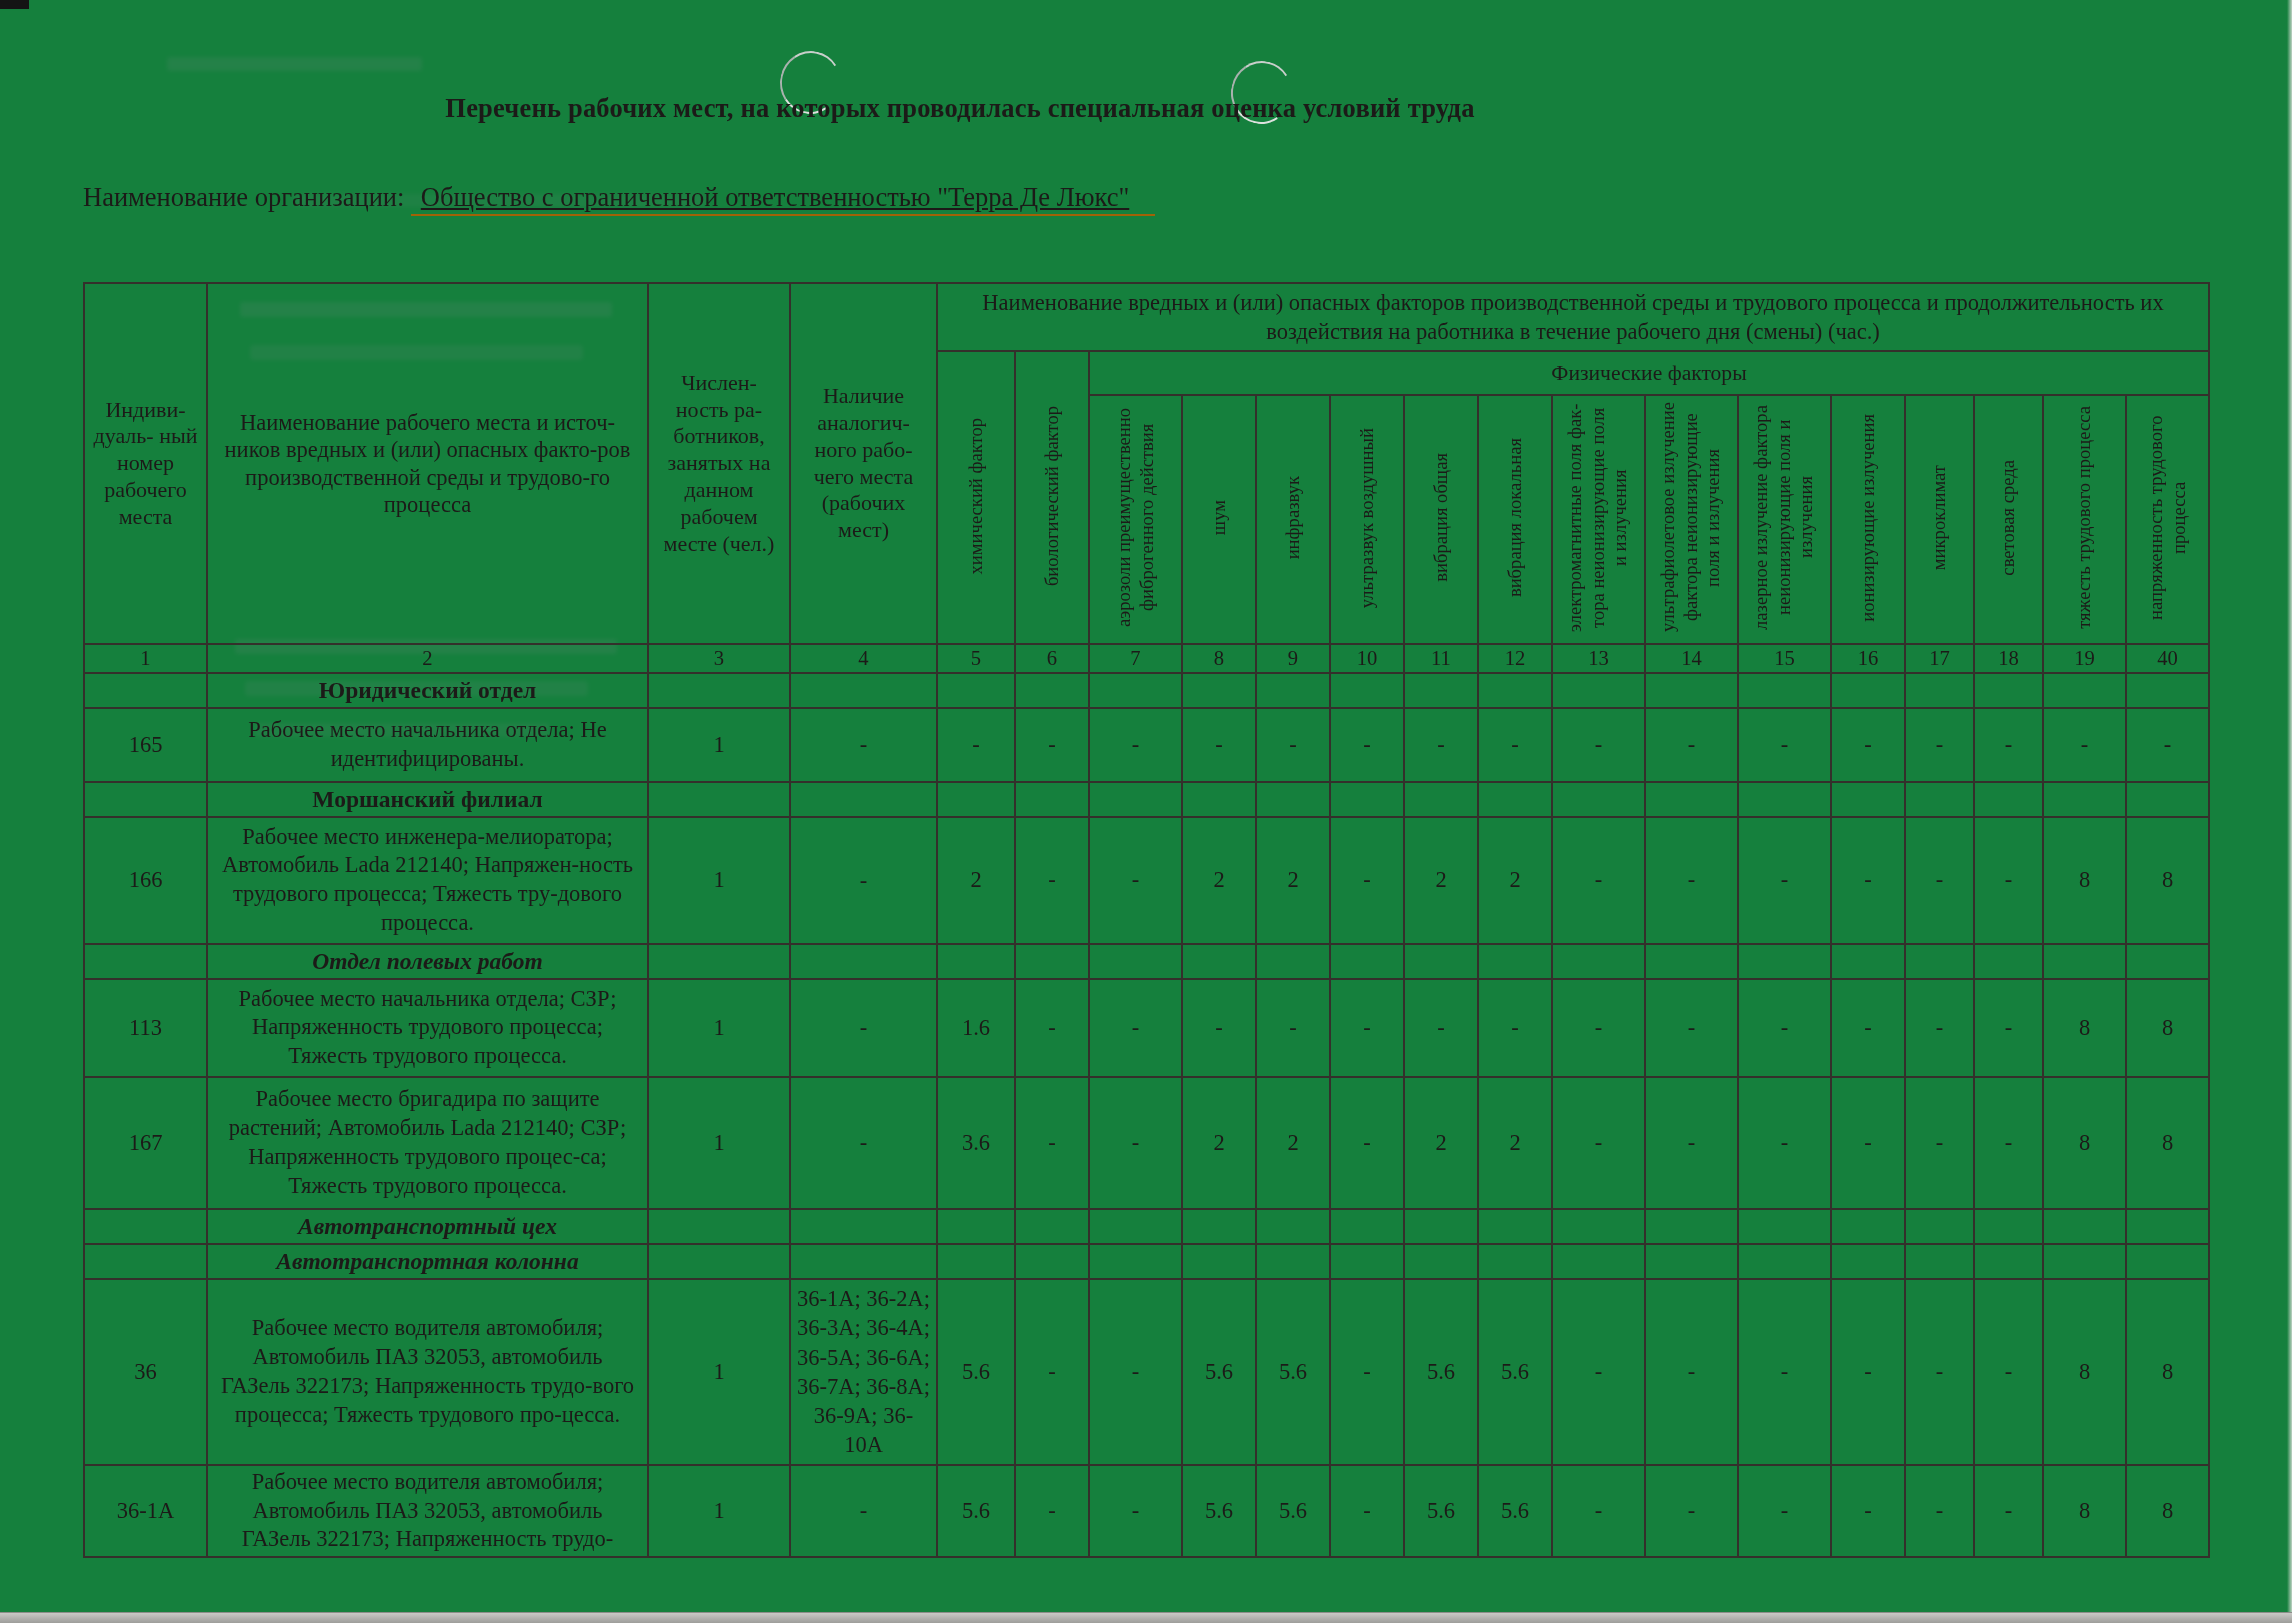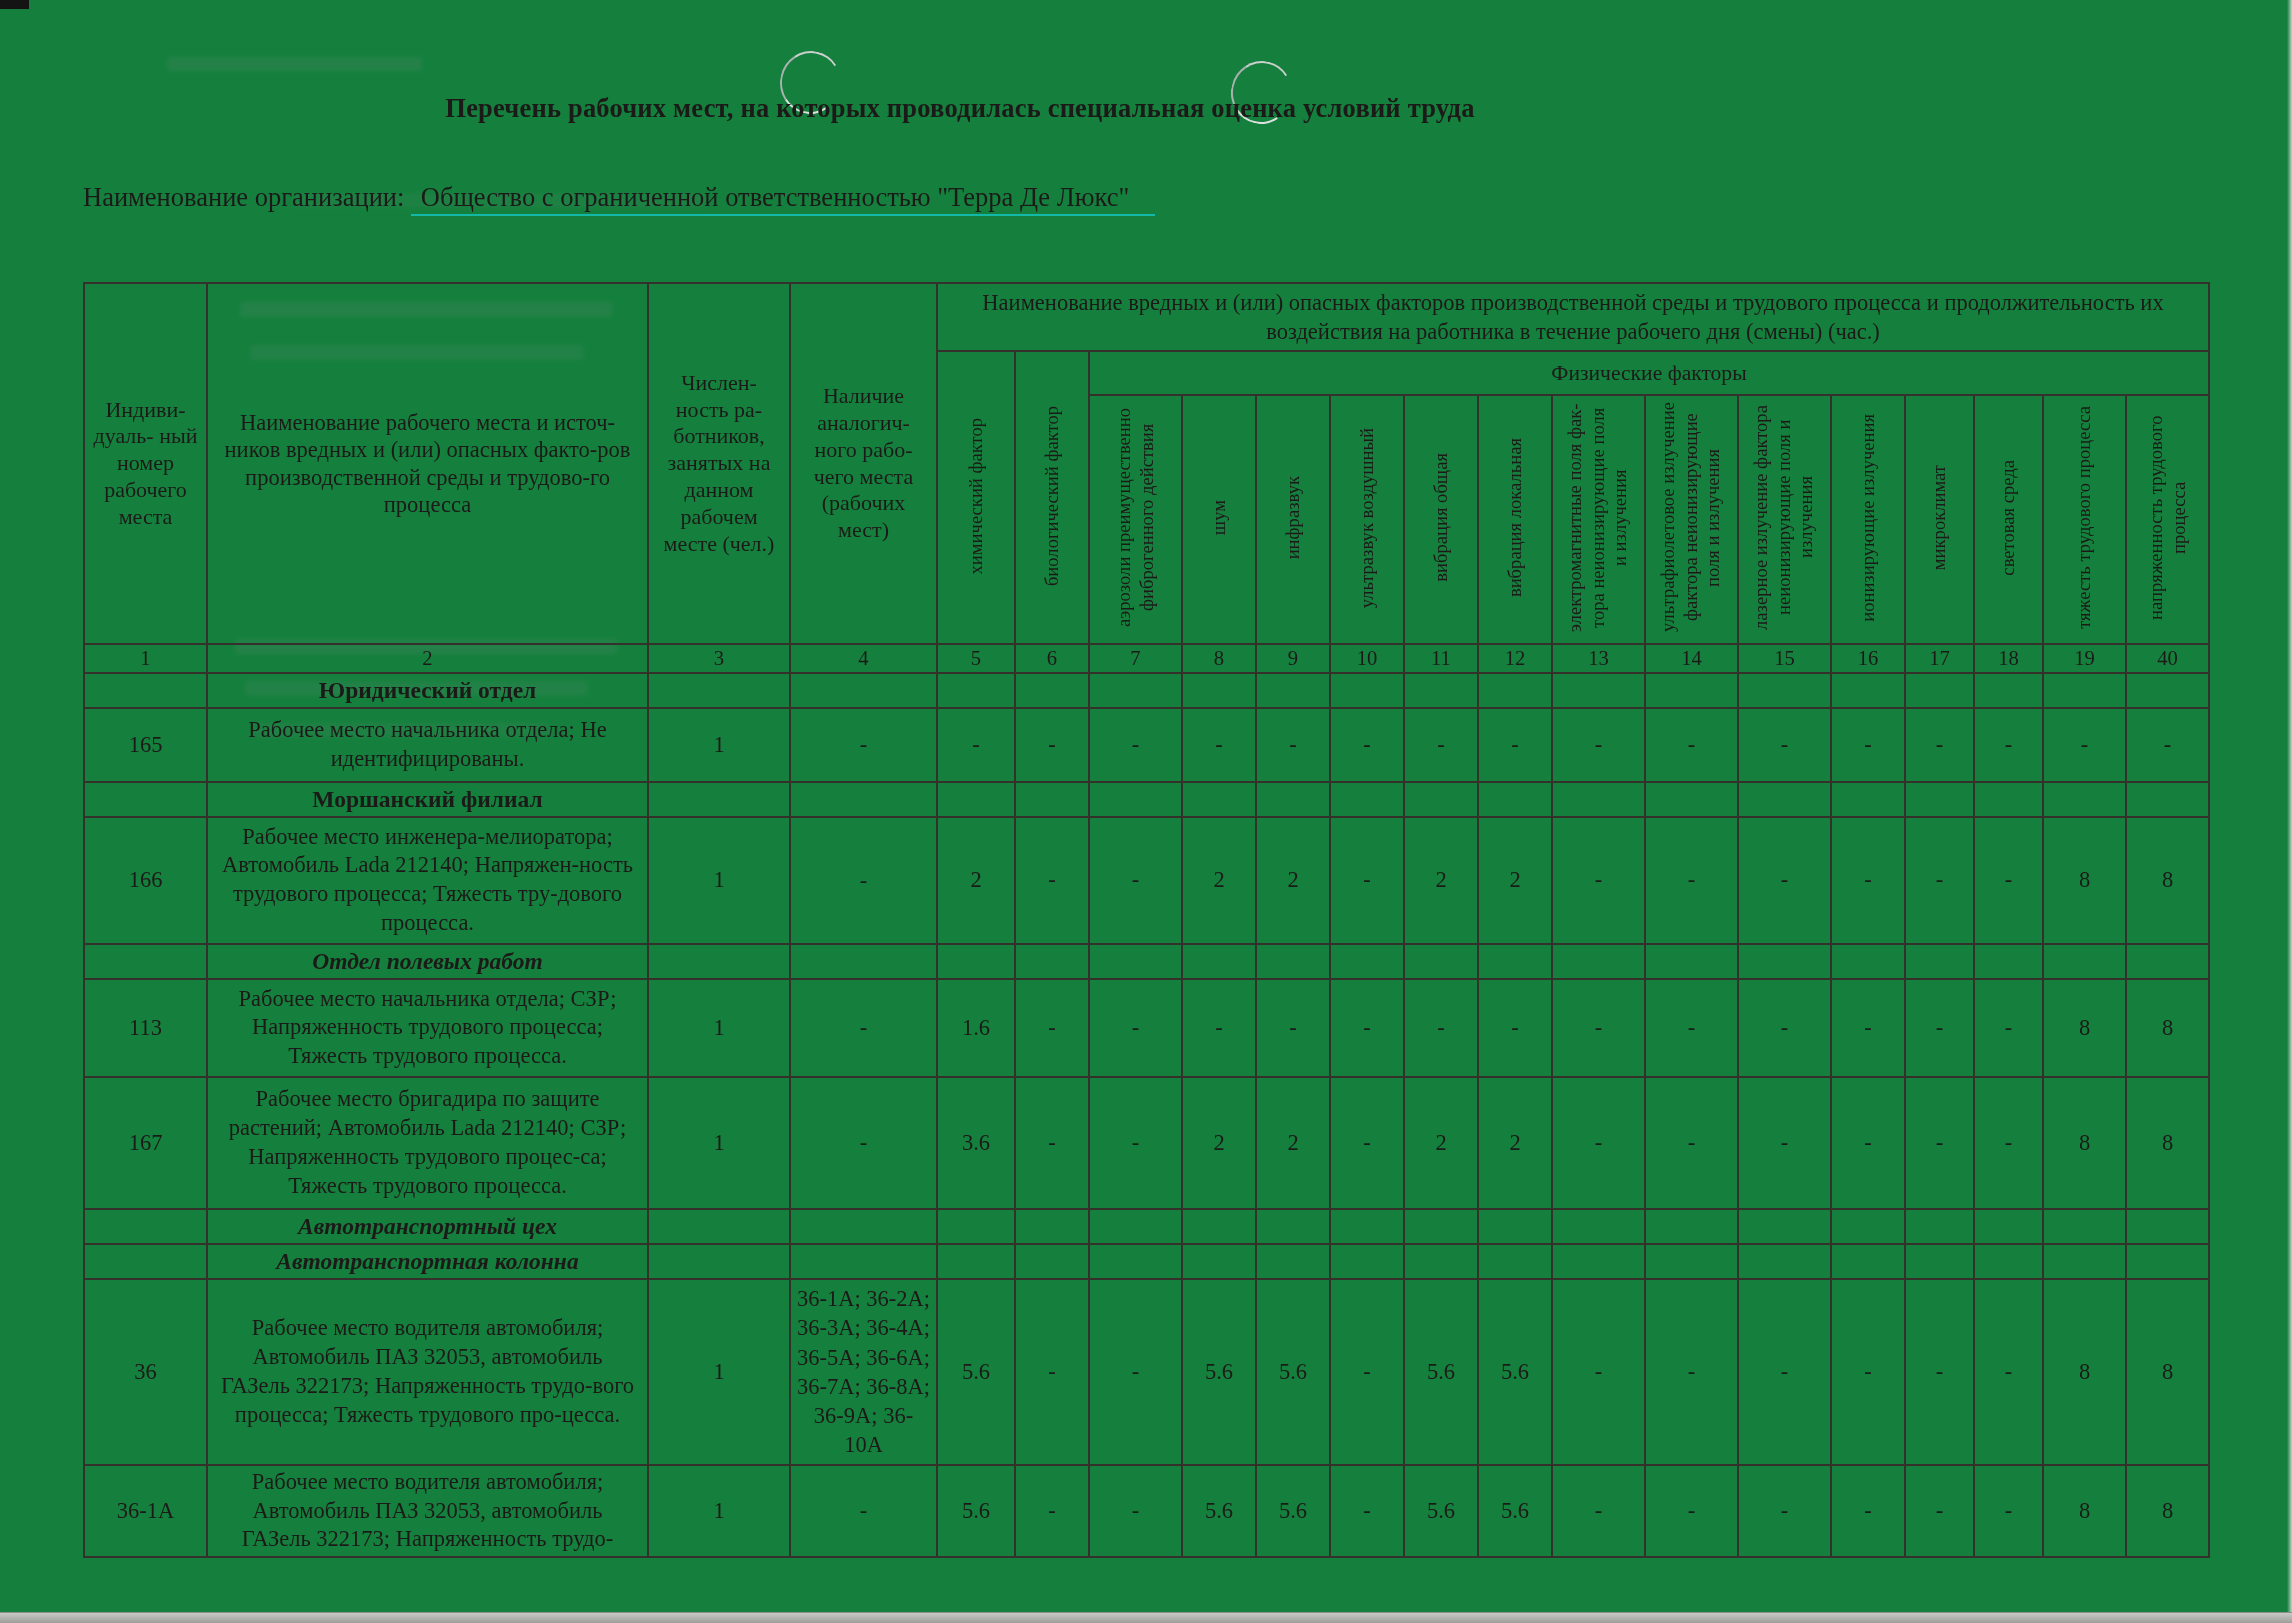--- a/index.html
+++ b/index.html
@@ -15,21 +15,21 @@
   .bottom-shadow{position:absolute;left:0;bottom:0;width:100%;height:9.8px;background:linear-gradient(#c9c9c6,#9d9d9a);border-top:1px solid #8d8d8a;}
   .right-shadow{position:absolute;right:0;top:0;width:5.9px;height:100%;background:linear-gradient(to left,#e3e3e0,rgba(250,250,247,0));}
   .punch{position:absolute;width:57px;height:59px;border-radius:50%;
     border:2.9px solid transparent;border-left-color:#a9b2ae;border-top-color:#c9cfcb;border-bottom-color:#dde1de;
     transform:rotate(12deg);}
   .bleed{position:absolute;background:#8d8d96;opacity:.12;filter:blur(2px);border-radius:2.9px;}
   
   .doc-title{position:absolute;top:93px;left:83px;width:1754px;text-align:center;
     font-size:26.5px;font-weight:bold;letter-spacing:0.2px;}
   .org-line{position:absolute;top:182px;left:83px;font-size:26.5px;white-space:nowrap;}
-  .org-line .val{border-bottom:2px solid #14b8a6;padding:0 25.5px 2px 9.8px;}
+  .org-line .val{border-bottom:2px solid #a16207;padding:0 25.5px 2px 9.8px;text-decoration:underline;}
   
   .tbl-wrap{position:absolute;top:282px;left:83px;}
   table{border-collapse:collapse;table-layout:fixed;width:2122px;}
   th,td{border:2px solid #34302b;padding:1px 3.9px;vertical-align:middle;text-align:center;
     font-weight:normal;overflow:hidden;}
   .hdr-left{font-size:22px;line-height:1.22;padding:2px 7.8px;}
   .hdr-name{font-size:22.5px;}
   .factors-title{font-size:22.5px;line-height:1.3;padding:3.9px 29px;}
   .phys-band{font-size:21.6px;}
   .vth{height:245px;}

